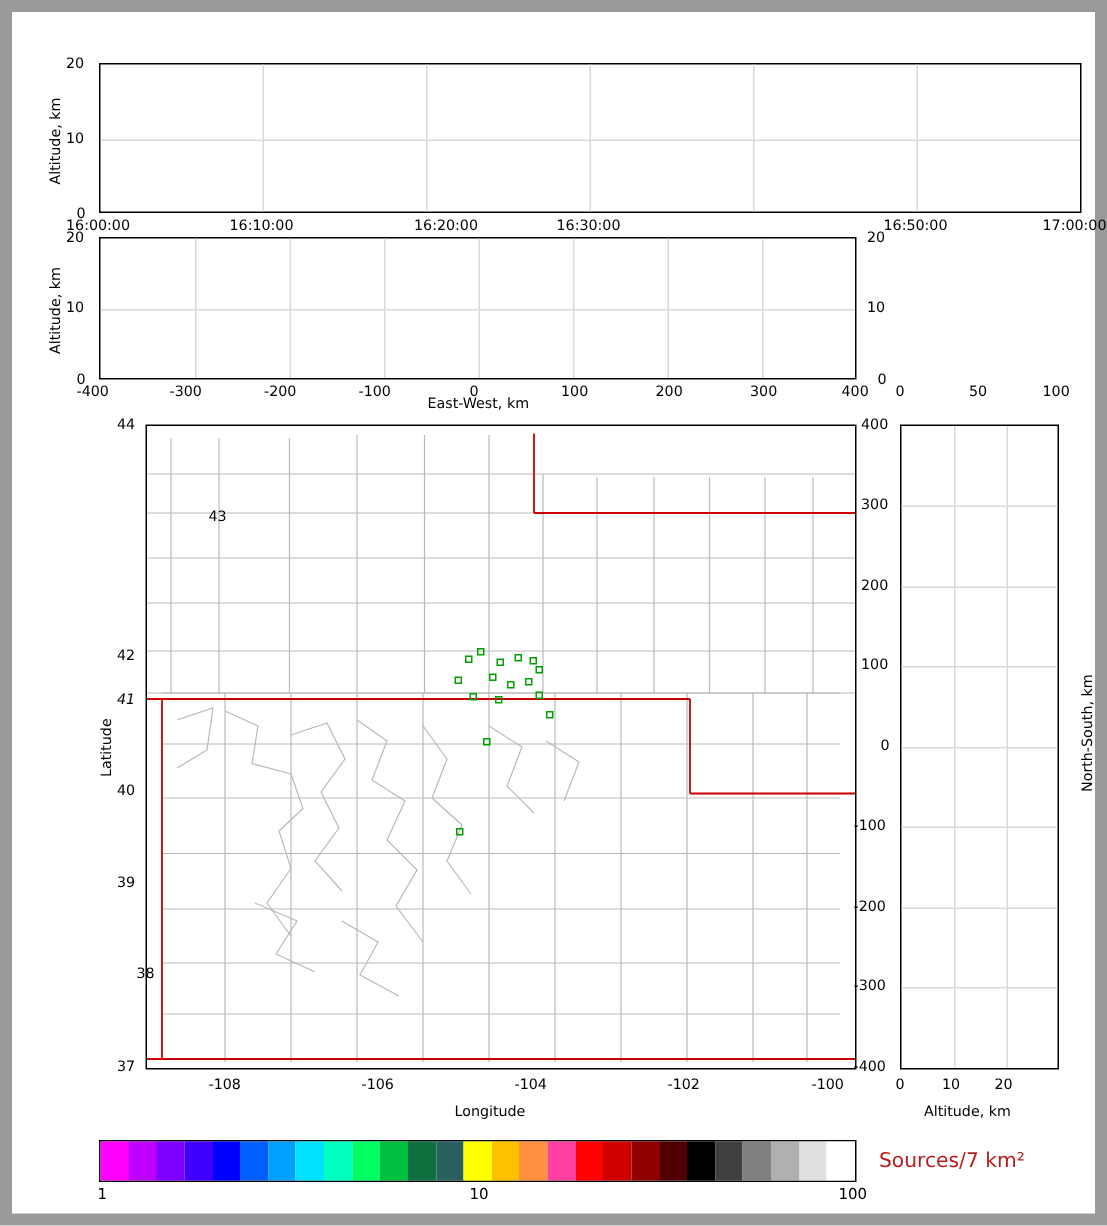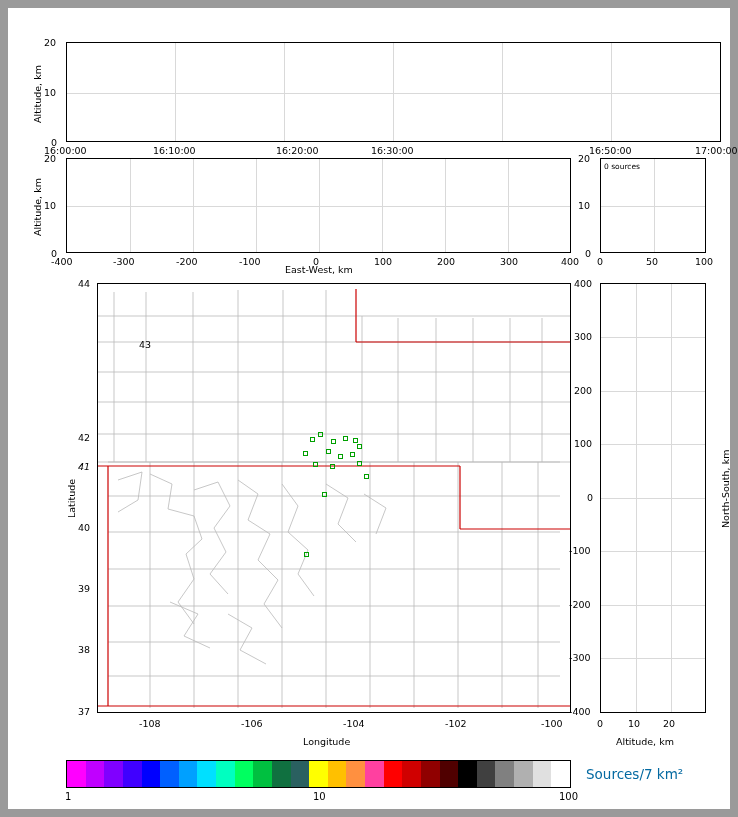--- a/index.html
+++ b/index.html
@@ -38,21 +38,21 @@
   .dot{
     position:absolute;width:5px;height:5px;
     border:1px solid #00a000;background:transparent;box-sizing:border-box;
   }
   #cbar{
     position:absolute;left:58px;top:752px;width:505px;height:28px;
     border:1px solid #000;box-sizing:border-box;display:flex;
   }
   #cbar div{flex:1 1 auto;height:100%;}
   .cblbl{position:absolute;font-size:10px;color:#000;}
-  .cbtitle{position:absolute;font-size:13.5px;color:#0369a1;}
+  .cbtitle{position:absolute;font-size:13.5px;color:#b91c1c;}
   svg{display:block;}
 </style>
 </head>
 <body>
 
 <div id="page">
 
 
   <div class="panel" style="left:58px;top:34px;width:655px;height:100px;">
 
@@ -97,25 +97,20 @@
   <div class="ticklbl" style="left:168px;top:248px;">-200</div>
   <div class="ticklbl" style="left:231px;top:248px;">-100</div>
   <div class="ticklbl" style="left:305px;top:248px;">0</div>
   <div class="ticklbl" style="left:366px;top:248px;">100</div>
   <div class="ticklbl" style="left:429px;top:248px;">200</div>
   <div class="ticklbl" style="left:492px;top:248px;">300</div>
   <div class="ticklbl" style="left:553px;top:248px;">400</div>
   <div class="axlabel rot" style="left:24px;top:228px;transform:rotate(-90deg);">Altitude, km</div>
   <div class="axlabel" style="left:277px;top:256px;">East-West, km</div>
 
-  <div class="panel" style="left:592px;top:150px;width:106px;height:95px;">
-    <div class="gridline vline" style="left:53px;top:0;height:100%;"></div>
-    <div class="gridline hline" style="left:0;top:47px;width:100%;"></div>
-    <div class="srcbox" style="left:3px;top:3px;">0 sources</div>
-  </div>
   <div class="ticklbl" style="left:570px;top:145px;">20</div>
   <div class="ticklbl" style="left:570px;top:192px;">10</div>
   <div class="ticklbl" style="left:577px;top:240px;">0</div>
   <div class="ticklbl" style="left:589px;top:248px;">0</div>
   <div class="ticklbl" style="left:638px;top:248px;">50</div>
   <div class="ticklbl" style="left:687px;top:248px;">100</div>
 
   <div class="panel" style="left:89px;top:275px;width:474px;height:430px;overflow:hidden;">
 
     <svg width="472" height="428" viewBox="0 0 472 428">
@@ -202,21 +197,21 @@
     <div class="dot" style="left:224px;top:208px;"></div>
     <div class="dot" style="left:206px;top:268px;"></div>
   </div>
 
   <div class="ticklbl" style="left:70px;top:270px;">44</div>
   <div class="ticklbl" style="left:83px;top:331px;margin-left:48px;">43</div>
   <div class="ticklbl" style="left:70px;top:392px;margin-top:32px;">42</div>
   <div class="ticklbl" style="left:70px;top:453px;font-style:italic;">41</div>
   <div class="ticklbl" style="left:70px;top:514px;">40</div>
   <div class="ticklbl" style="left:70px;top:575px;">39</div>
-  <div class="ticklbl" style="left:70px;top:636px;">38</div>
+  <div class="ticklbl" style="left:83px;top:636px;">38</div>
   <div class="ticklbl" style="left:70px;top:698px;">37</div>
 
   <div class="ticklbl" style="left:131px;top:710px;">-108</div>
   <div class="ticklbl" style="left:233px;top:710px;">-106</div>
   <div class="ticklbl" style="left:335px;top:710px;">-104</div>
   <div class="ticklbl" style="left:437px;top:710px;">-102</div>
   <div class="ticklbl" style="left:533px;top:710px;">-100</div>
 
   <div class="axlabel rot" style="left:58px;top:510px;transform:rotate(-90deg);">Latitude</div>
   <div class="axlabel" style="left:295px;top:728px;">Longitude</div>

